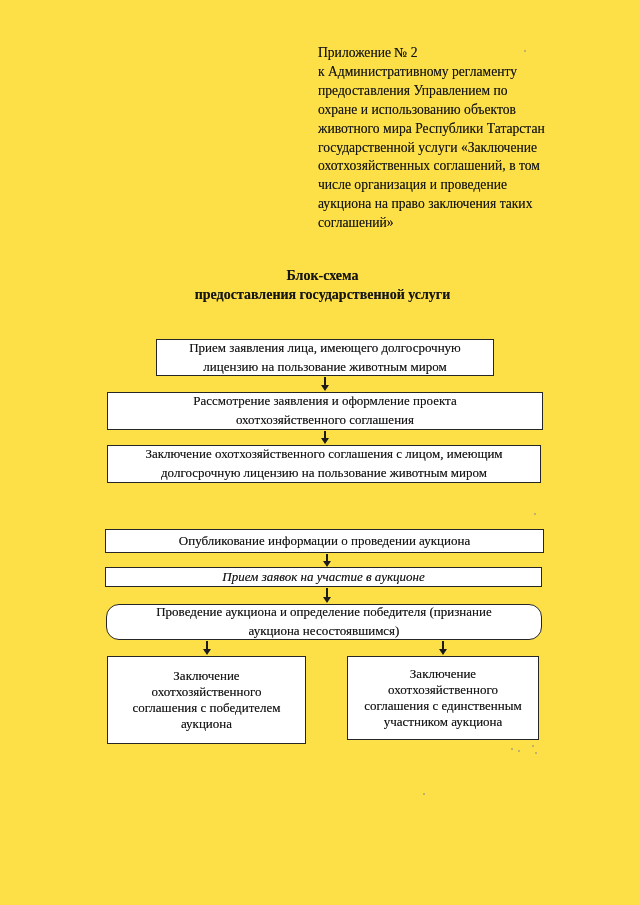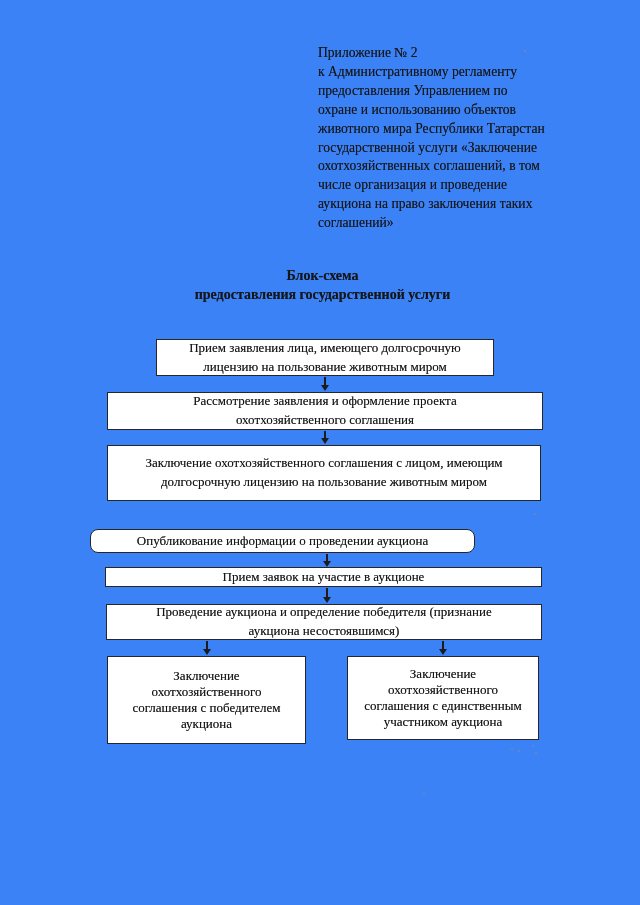--- a/index.html
+++ b/index.html
@@ -4,21 +4,21 @@
 <style>
   html, body {
     margin: 0;
     padding: 0;
     background: #ffffff;
   }
   .page {
     position: relative;
     width: 640px;
     height: 905px;
-    background: #3b82f6;
+    background: #fde047;
     font-family: "Liberation Serif", "DejaVu Serif", serif;
     color: #161616;
     overflow: hidden;
   }
   
   .page * {
     text-shadow: 0 0 0.45px rgba(20,20,20,0.55);
   }
   .header-note {
     position: absolute;
@@ -115,38 +115,38 @@
   </div>
 
   <div class="fbox" style="left:107px; top:392px; width:436px; height:38px;text-align:center;">Рассмотрение заявления и оформление проекта
 охотхозяйственного соглашения</div>
 
   <div class="arrow" style="left:320px; top:431px; height:13px;">
     <div class="stem"></div>
     <div class="head"></div>
   </div>
 
-  <div class="fbox" style="left:107px; top:445px; width:434px; height:56px;">Заключение охотхозяйственного соглашения с лицом, имеющим
+  <div class="fbox" style="left:107px; top:445px; width:434px; height:38px;">Заключение охотхозяйственного соглашения с лицом, имеющим
 долгосрочную лицензию на пользование животным миром</div>
 
-  <div class="fbox" style="left:90px; top:529px; width:385px; height:24px;border-radius:8px;">Опубликование информации о проведении аукциона</div>
+  <div class="fbox" style="left:105px; top:529px; width:439px; height:24px;">Опубликование информации о проведении аукциона</div>
 
   <div class="arrow" style="left:322px; top:554px; height:13px;">
     <div class="stem"></div>
     <div class="head"></div>
   </div>
 
-  <div class="fbox" style="left:105px; top:567px; width:437px; height:20px;">Прием заявок на участие в аукционе</div>
+  <div class="fbox" style="left:105px; top:567px; width:437px; height:20px;font-style:italic;">Прием заявок на участие в аукционе</div>
 
   <div class="arrow" style="left:322px; top:588px; height:15px;">
     <div class="stem"></div>
     <div class="head"></div>
   </div>
 
-  <div class="fbox" style="left:106px; top:604px; width:436px; height:36px;">Проведение аукциона и определение победителя (признание
+  <div class="fbox" style="left:106px; top:604px; width:436px; height:36px;border-radius:13px;">Проведение аукциона и определение победителя (признание
 аукциона несостоявшимся)</div>
 
   <div class="arrow" style="left:202px; top:641px; height:14px;">
     <div class="stem"></div>
     <div class="head"></div>
   </div>
 
   <div class="arrow" style="left:438px; top:641px; height:14px;">
     <div class="stem"></div>
     <div class="head"></div>

